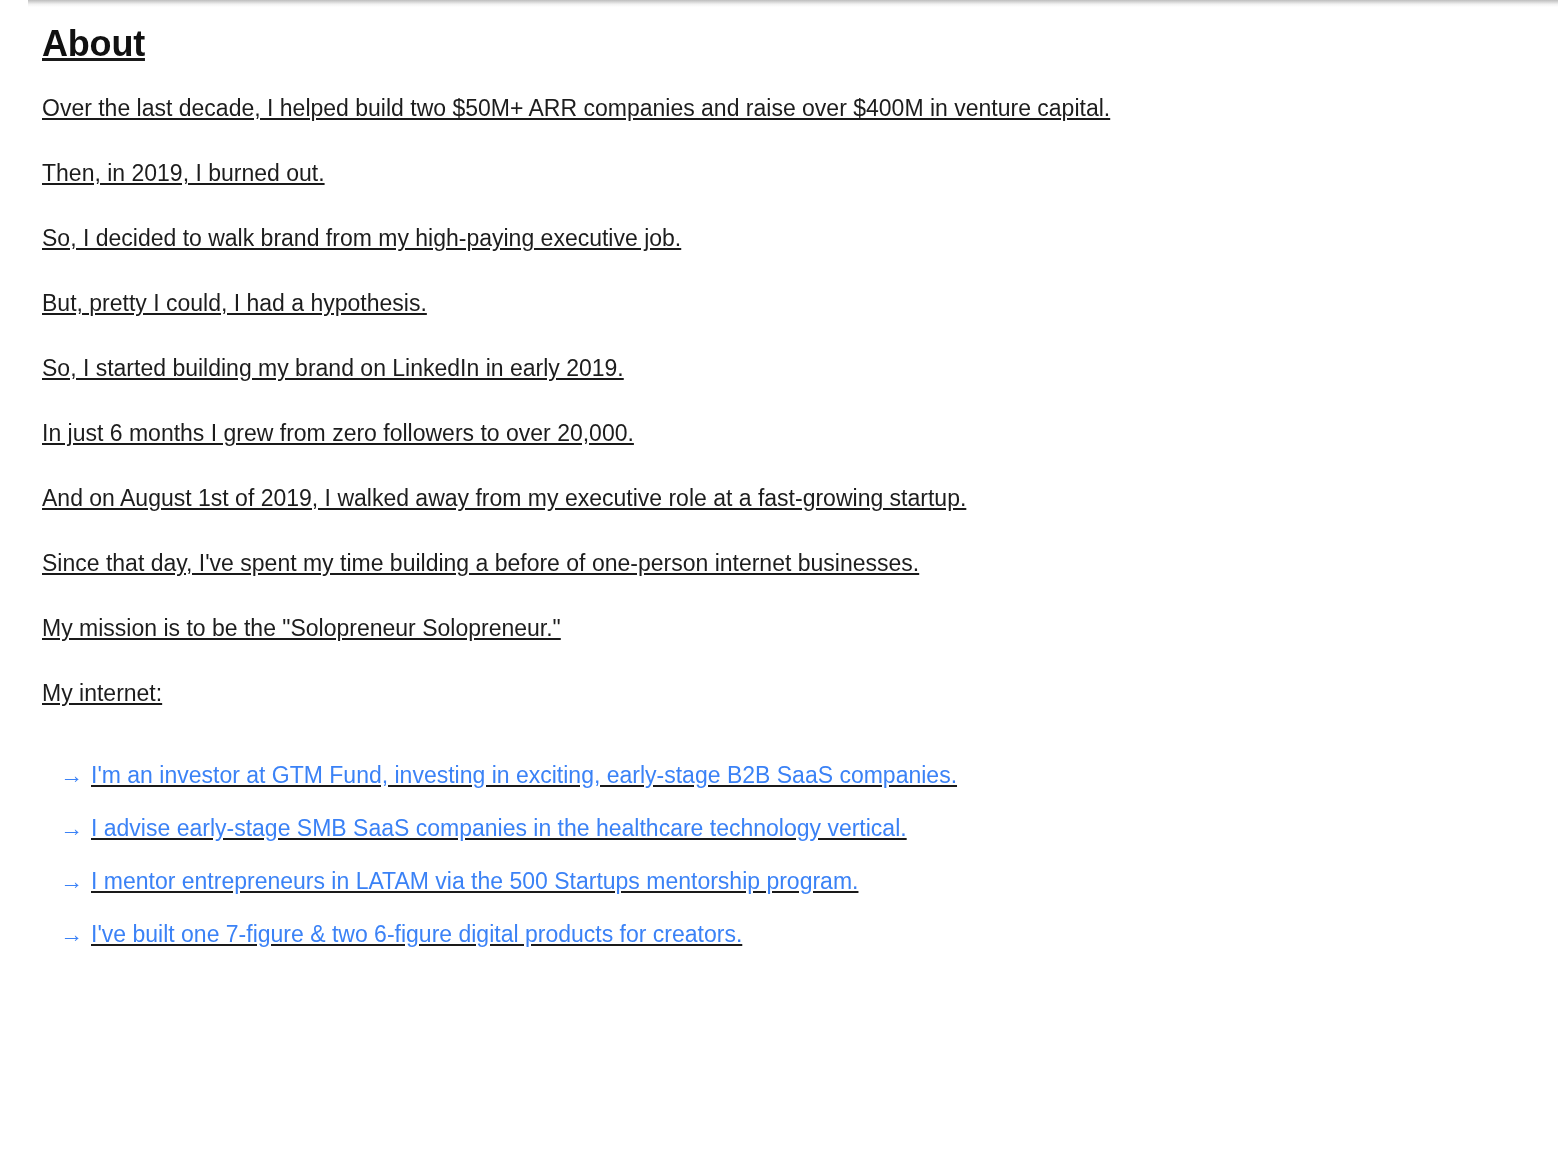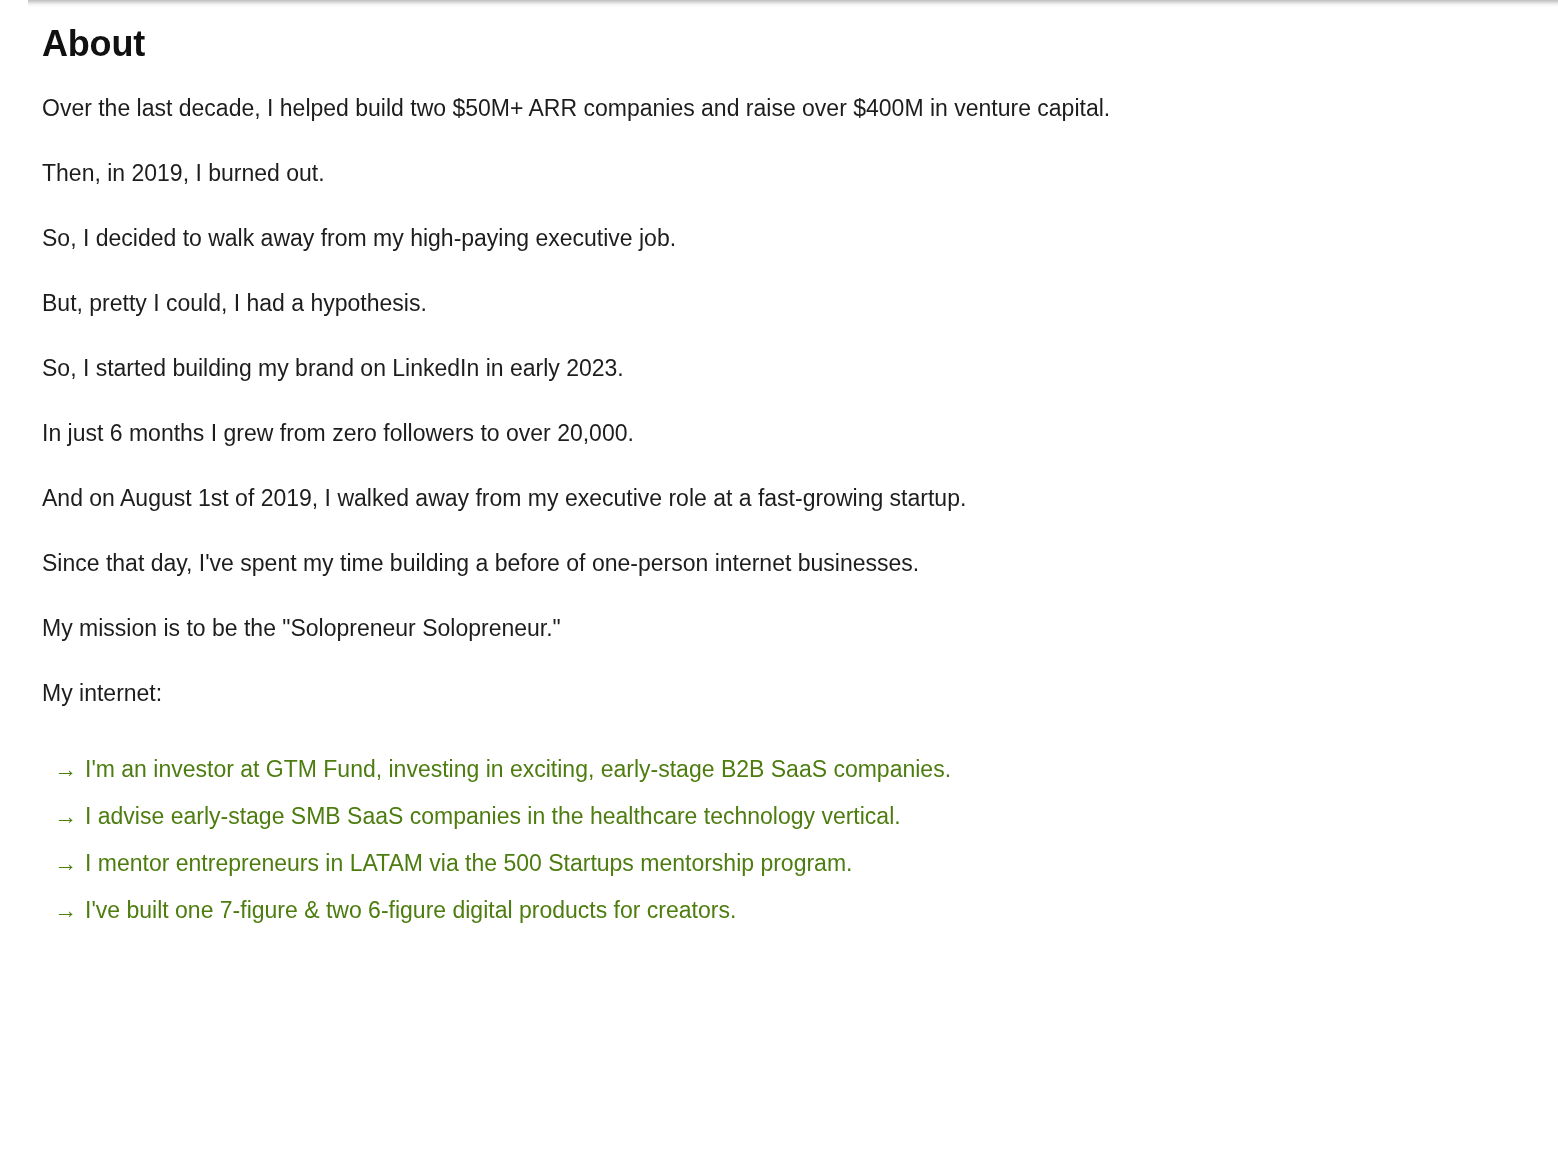--- a/index.html
+++ b/index.html
@@ -38,20 +38,21 @@
     height: 7px;
     background: #ffffff;
   }
   .content {
     position: absolute;
     top: 7px;
     left: 0;
     width: 1454px;
     padding: 0 42px;
     box-sizing: border-box;
+    text-decoration: underline;
   }
   h1.about-title {
     font-size: 36px;
     font-weight: bold;
     letter-spacing: -0.2px;
     margin: 16px 0 26px 0;
     color: #111111;
     line-height: 1.15;
   }
   p.para {
@@ -66,22 +67,22 @@
     margin-bottom: 0;
   }
   ul.portfolio {
     list-style: none;
     margin: 0;
     padding: 0;
   }
   ul.portfolio li {
     font-size: 23px;
     line-height: 1.52;
-    color: #4d7c0f;
-    margin: 12px;
+    color: #3b82f6;
+    margin: 18px;
     white-space: nowrap;
   }
   .arrow {
     display: inline-block;
     margin-right: 8px;
   }
   .clipped {
     
     overflow: hidden;
   }
@@ -94,23 +95,23 @@
   <div class="top-edge">
     <div class="edge-left"></div>
   </div>
 
   <div class="content">
 
     <h1 class="about-title">About</h1>
 
     <p class="para">Over the last decade, I helped build two $50M+ ARR companies and raise over $400M in venture capital.</p>
     <p class="para">Then, in 2019, I burned out.</p>
-    <p class="para">So, I decided to walk away from my high-paying executive job.</p>
+    <p class="para">So, I decided to walk brand from my high-paying executive job.</p>
     <p class="para">But, pretty I could, I had a hypothesis.</p>
-    <p class="para">So, I started building my brand on LinkedIn in early 2023.</p>
+    <p class="para">So, I started building my brand on LinkedIn in early 2019.</p>
     <p class="para">In just 6 months I grew from zero followers to over 20,000.</p>
     <p class="para">And on August 1st of 2019, I walked away from my executive role at a fast-growing startup.</p>
     <p class="para">Since that day, I've spent my time building a before of one-person internet businesses.</p>
     <p class="para">My mission is to be the "Solopreneur Solopreneur."</p>
     <p class="para">My internet:</p>
 
     <ul class="portfolio clipped">
       <li>
         <span class="arrow">→</span><span>I'm an investor at GTM Fund, investing in exciting, early-stage B2B SaaS companies.</span>
       </li>

